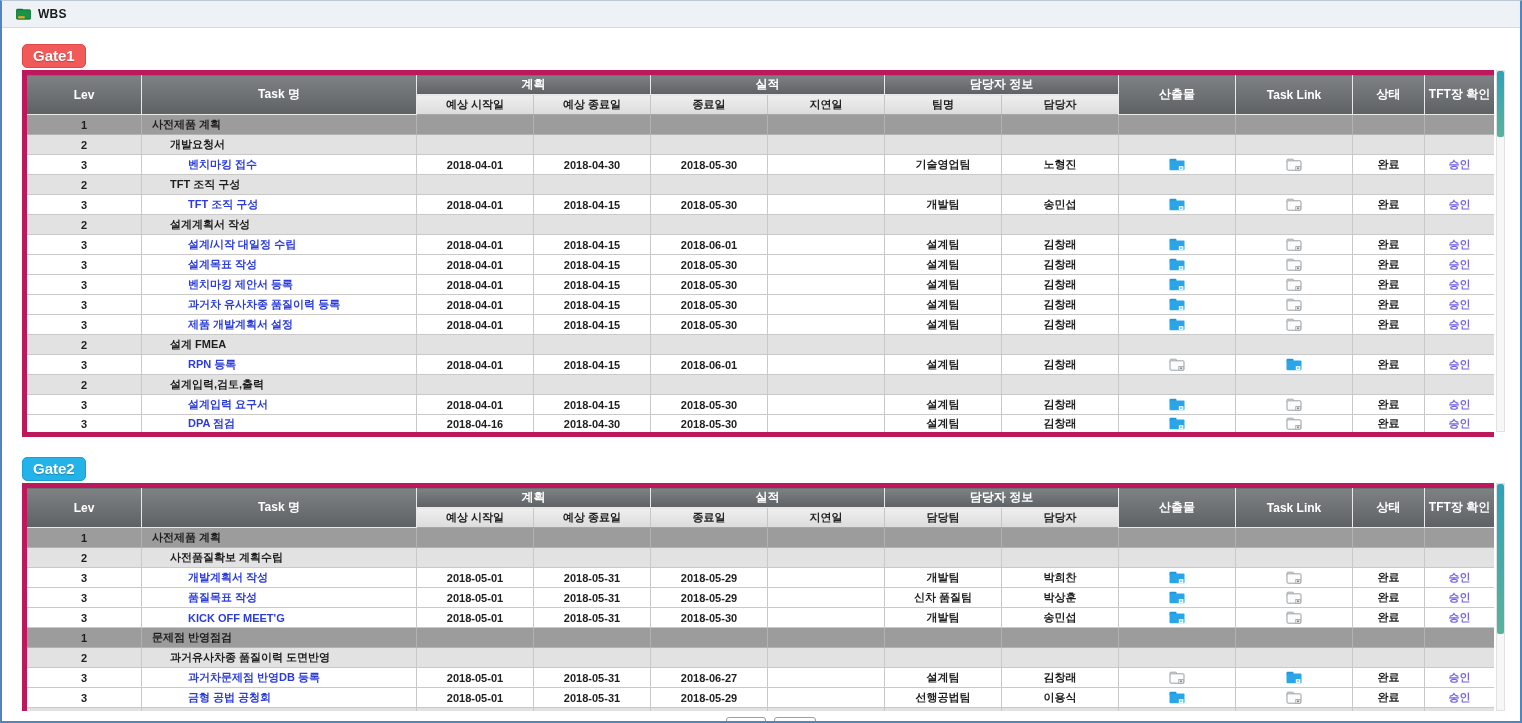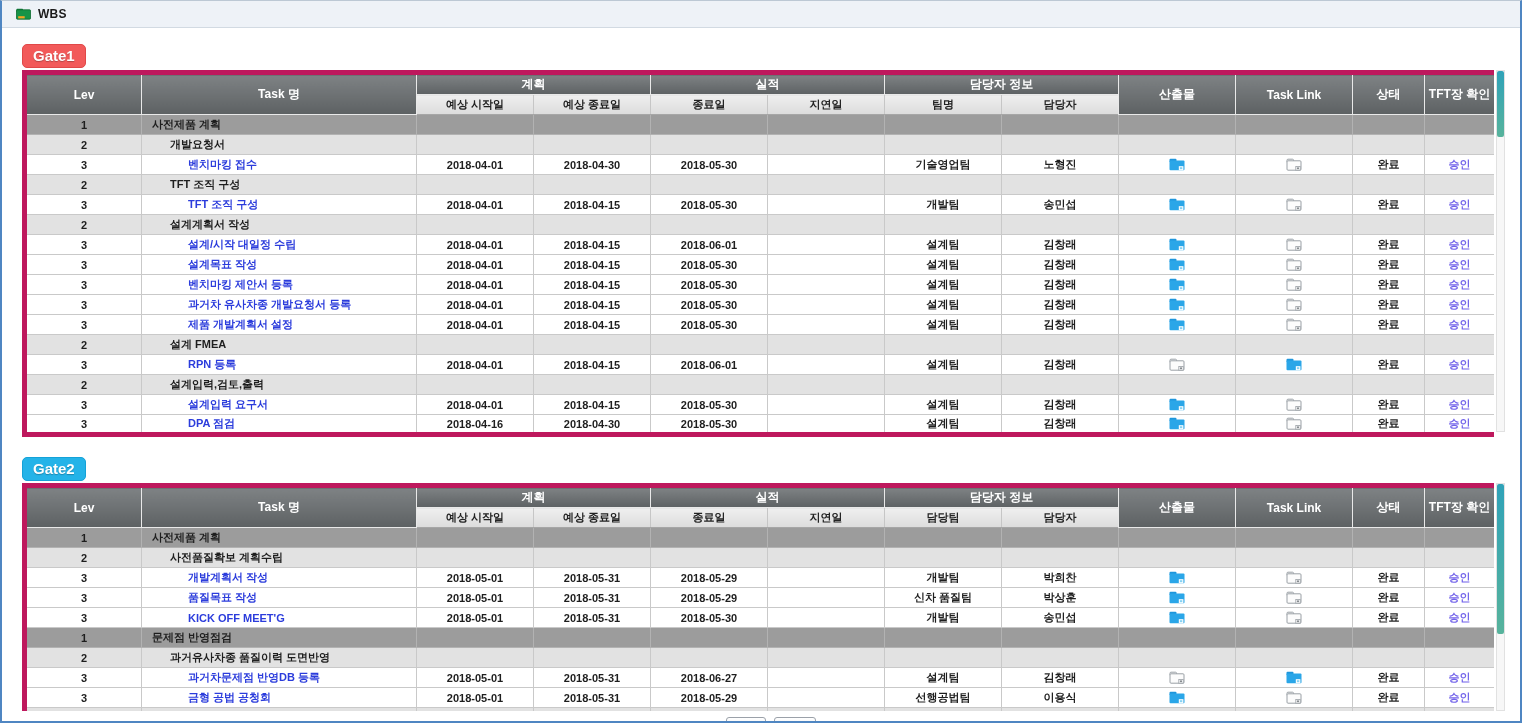--- a/index.html
+++ b/index.html
@@ -313,21 +313,21 @@
                         <rect x="1" y="1.2" width="6.5" height="3.5" rx="1" fill="#ffffff" stroke="#9aa0a6"></rect>
                         <rect x="1" y="2.8" width="14" height="9.4" rx="1" fill="#fcfcfc" stroke="#9aa0a6"></rect>
                         <rect x="9.8" y="8.4" width="4.4" height="3.8" fill="#ffffff" stroke="#9aa0a6" stroke-width="0.8"></rect>
                         <rect x="10.9" y="9.4" width="2.1" height="1.8" fill="#878c90"></rect>
                       </svg></span></td>
                   <td>완료</td>
                   <td><span class="approve">승인</span></td>
                 </tr>
                 <tr class="lv3">
                   <td>3</td>
-                  <td class="c-task ind3"><span class="tasklink">과거차 유사차종 개발요청서 등록</span></td>
+                  <td class="c-task ind3"><span class="tasklink">과거차 유사차종 품질이력 등록</span></td>
                   <td>2018-04-01</td>
                   <td>2018-04-15</td>
                   <td>2018-05-30</td>
                   <td></td>
                   <td>설계팀</td>
                   <td>김창래</td>
                   <td><span class="folder-btn"><svg width="16" height="13" viewBox="0 0 16 13">
                         <rect x="0.5" y="0.8" width="7" height="3.5" rx="1" fill="#1e96dc"></rect>
                         <rect x="0.5" y="2.4" width="15" height="9.8" rx="1" fill="#2aa6e8"></rect>
                         <rect x="9.8" y="8.2" width="4.6" height="4" fill="#ffffff"></rect>

